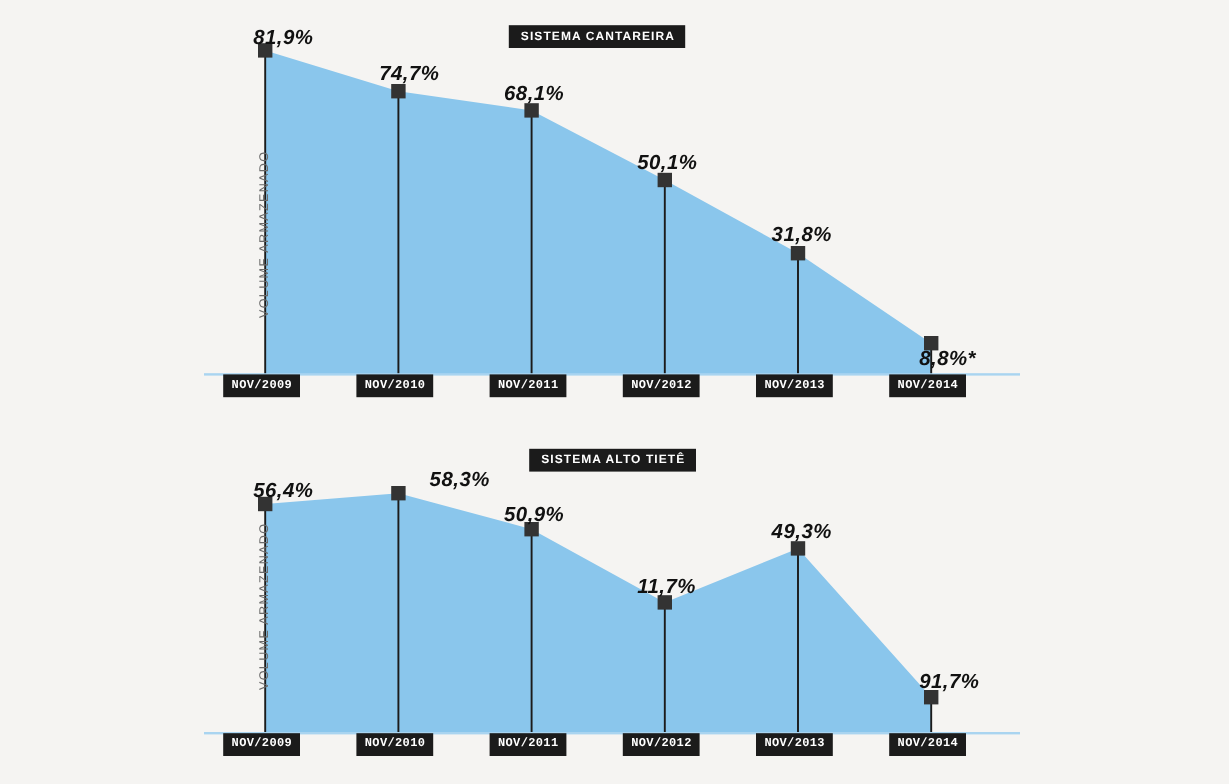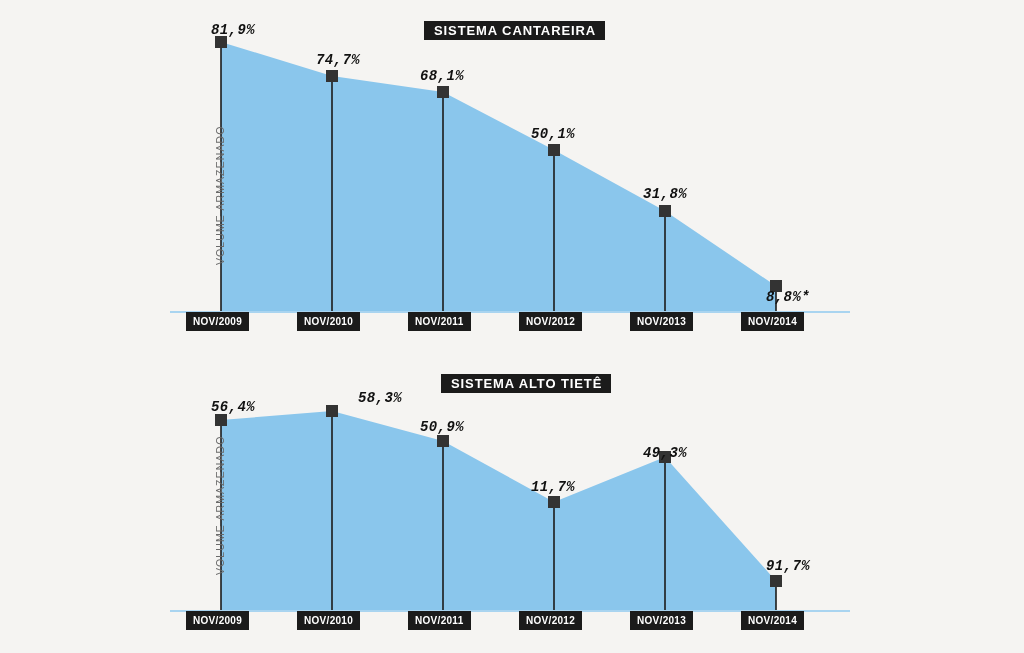--- a/index.html
+++ b/index.html
@@ -25,21 +25,21 @@
     width: 1024px;
   }
   #chart-cantareira { top: 0px; height: 340px; }
   #chart-altotiete  { top: 360px; height: 293px; }
 
   .chart-title {
     position: absolute;
     background: #1b1b1b;
     color: #ffffff;
     font-family: "Liberation Sans", sans-serif;
-    font-size: 13px;
+    font-size: 10px;
     font-weight: bold;
     letter-spacing: 0.9px;
     padding: 4px 9px 4px 10px;
     white-space: nowrap;
     line-height: 11px;
   }
 
   .plot {
     position: absolute;
     left: 0;
@@ -54,34 +54,34 @@
     font-family: "Liberation Sans", sans-serif;
     font-size: 10.5px;
     letter-spacing: 1.1px;
     white-space: nowrap;
     transform-origin: 0 0;
     transform: rotate(-90deg);
   }
 
   .value-label {
     position: absolute;
-    font-family: Liberation Mono, monospace;
+    font-family: Liberation Sans, sans-serif;
     font-style: italic;
     font-weight: bold;
-    font-size: 14px;
+    font-size: 17px;
     color: #111111;
     white-space: nowrap;
     letter-spacing: 0.4px;
   }
 
   .x-tick {
     position: absolute;
     background: #1b1b1b;
     color: #ffffff;
-    font-family: Liberation Sans, sans-serif;
+    font-family: Liberation Mono, monospace;
     font-size: 10px;
     font-weight: bold;
     letter-spacing: 0.3px;
     padding: 4px 7px 4px 7px;
     white-space: nowrap;
     line-height: 11px;
   }
 
   .baseline {
     position: absolute;
@@ -162,21 +162,21 @@
     </div>
 
     <div class="baseline" style="left:170px; top:250px; width:680px;"></div>
 
     <div class="yaxis-label" style="left:214px; top:215px;">VOLUME ARMAZENADO</div>
 
     <div class="value-label" style="left:211px; top:39px;">56,4%</div>
     <div class="value-label" style="left:322px; top:30px;margin-left:36px;">58,3%</div>
     <div class="value-label" style="left:420px; top:59px;">50,9%</div>
     <div class="value-label" style="left:531px; top:119px;">11,7%</div>
-    <div class="value-label" style="left:643px; top:73px;margin-top:12px;">49,3%</div>
+    <div class="value-label" style="left:643px; top:73px;">49,3%</div>
     <div class="value-label" style="left:766px; top:198px;">91,7%</div>
 
     <div class="x-tick" style="left:186px; top:251px;">NOV/2009</div>
     <div class="x-tick" style="left:297px; top:251px;">NOV/2010</div>
     <div class="x-tick" style="left:408px; top:251px;">NOV/2011</div>
     <div class="x-tick" style="left:519px; top:251px;">NOV/2012</div>
     <div class="x-tick" style="left:630px; top:251px;">NOV/2013</div>
     <div class="x-tick" style="left:741px; top:251px;">NOV/2014</div>
   </div>
 

